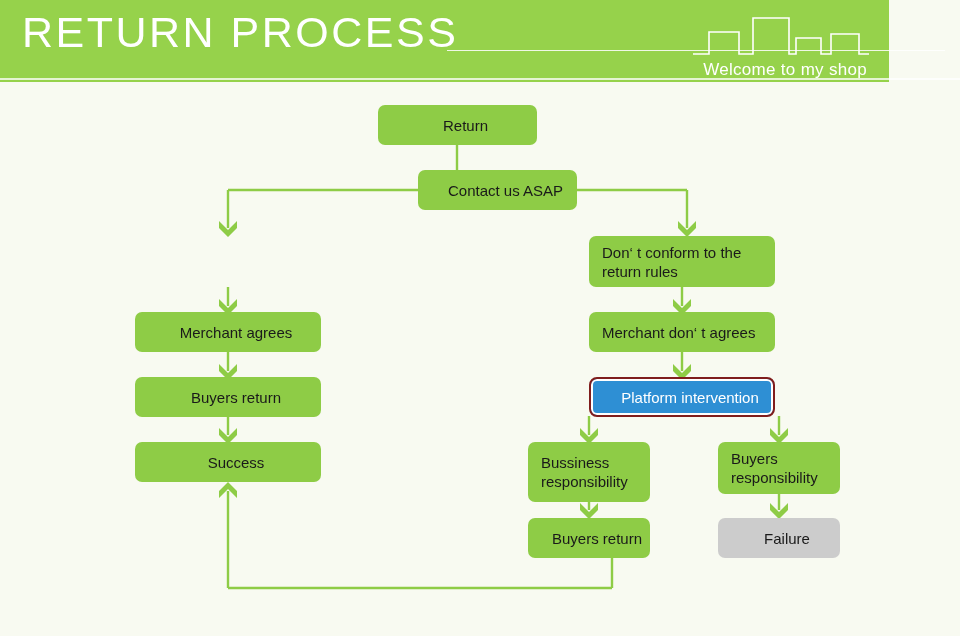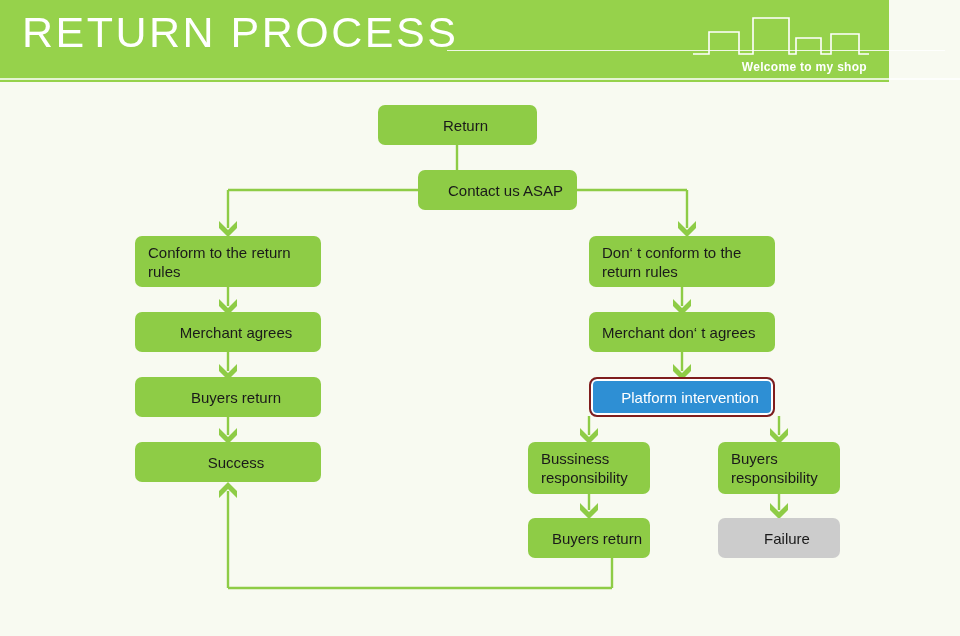--- a/index.html
+++ b/index.html
@@ -31,21 +31,21 @@
   }
   #title-rule{
     position:absolute;left:447px;top:50px;width:498px;height:1px;
     background:#ffffff;opacity:.85;
   }
   #skyline{
     position:absolute;right:18px;top:14px;
   }
   #header-tagline{
     position:absolute;right:22px;top:60px;
-    color:#ffffff;font-size:12px;font-weight:bold;letter-spacing:.3px;
+    color:#ffffff;font-size:17px;font-weight:normal;letter-spacing:.3px;
     white-space:nowrap;
   }
 
   
   #chart{
     position:absolute;left:0;top:82px;width:960px;height:554px;
   }
   #links{position:absolute;left:0;top:0;width:960px;height:554px;}
 
   .node{
@@ -139,35 +139,34 @@
     <use href="#chev-d" x="779" y="355"></use>
     <use href="#chev-d" x="589" y="430"></use>
     <use href="#chev-d" x="779" y="430"></use>
     <use href="#chev-u" x="228" y="407"></use>
   </svg>
 
   <div class="node center" style="left:378px;top:23px;width:159px;height:40px;">Return</div>
 
   <div class="node center" style="left:378px;top:88px;width:159px;height:40px;margin-left:40px;">Contact us ASAP</div>
 
-  <div class="node left" style="left:135px;top:154px;width:186px;height:51px;">Conform to the return rules</div>
 
   <div class="node center" style="left:135px;top:230px;width:186px;height:40px;">Merchant agrees</div>
 
   <div class="node center" style="left:135px;top:295px;width:186px;height:40px;">Buyers return</div>
 
   <div class="node center" style="left:135px;top:360px;width:186px;height:40px;">Success</div>
 
   <div class="node left" style="left:589px;top:154px;width:186px;height:51px;">Don‘ t conform to the return rules</div>
 
   <div class="node left" style="left:589px;top:230px;width:186px;height:40px;">Merchant don‘ t agrees</div>
 
   <div class="node blue center" style="left:589px;top:295px;width:186px;height:40px;">Platform intervention</div>
 
-  <div class="node left" style="left:528px;top:360px;width:122px;height:52px;">Bussiness responsibility</div>
+  <div class="node left" style="left:528px;top:360px;width:122px;height:60px;">Bussiness responsibility</div>
 
   <div class="node left" style="left:718px;top:360px;width:122px;height:52px;">Buyers responsibility</div>
 
   <div class="node center" style="left:528px;top:436px;width:122px;height:40px;">Buyers return</div>
 
   <div class="node gray center" style="left:718px;top:436px;width:122px;height:40px;">Failure</div>
 
 </div>
 
 </body></html>

